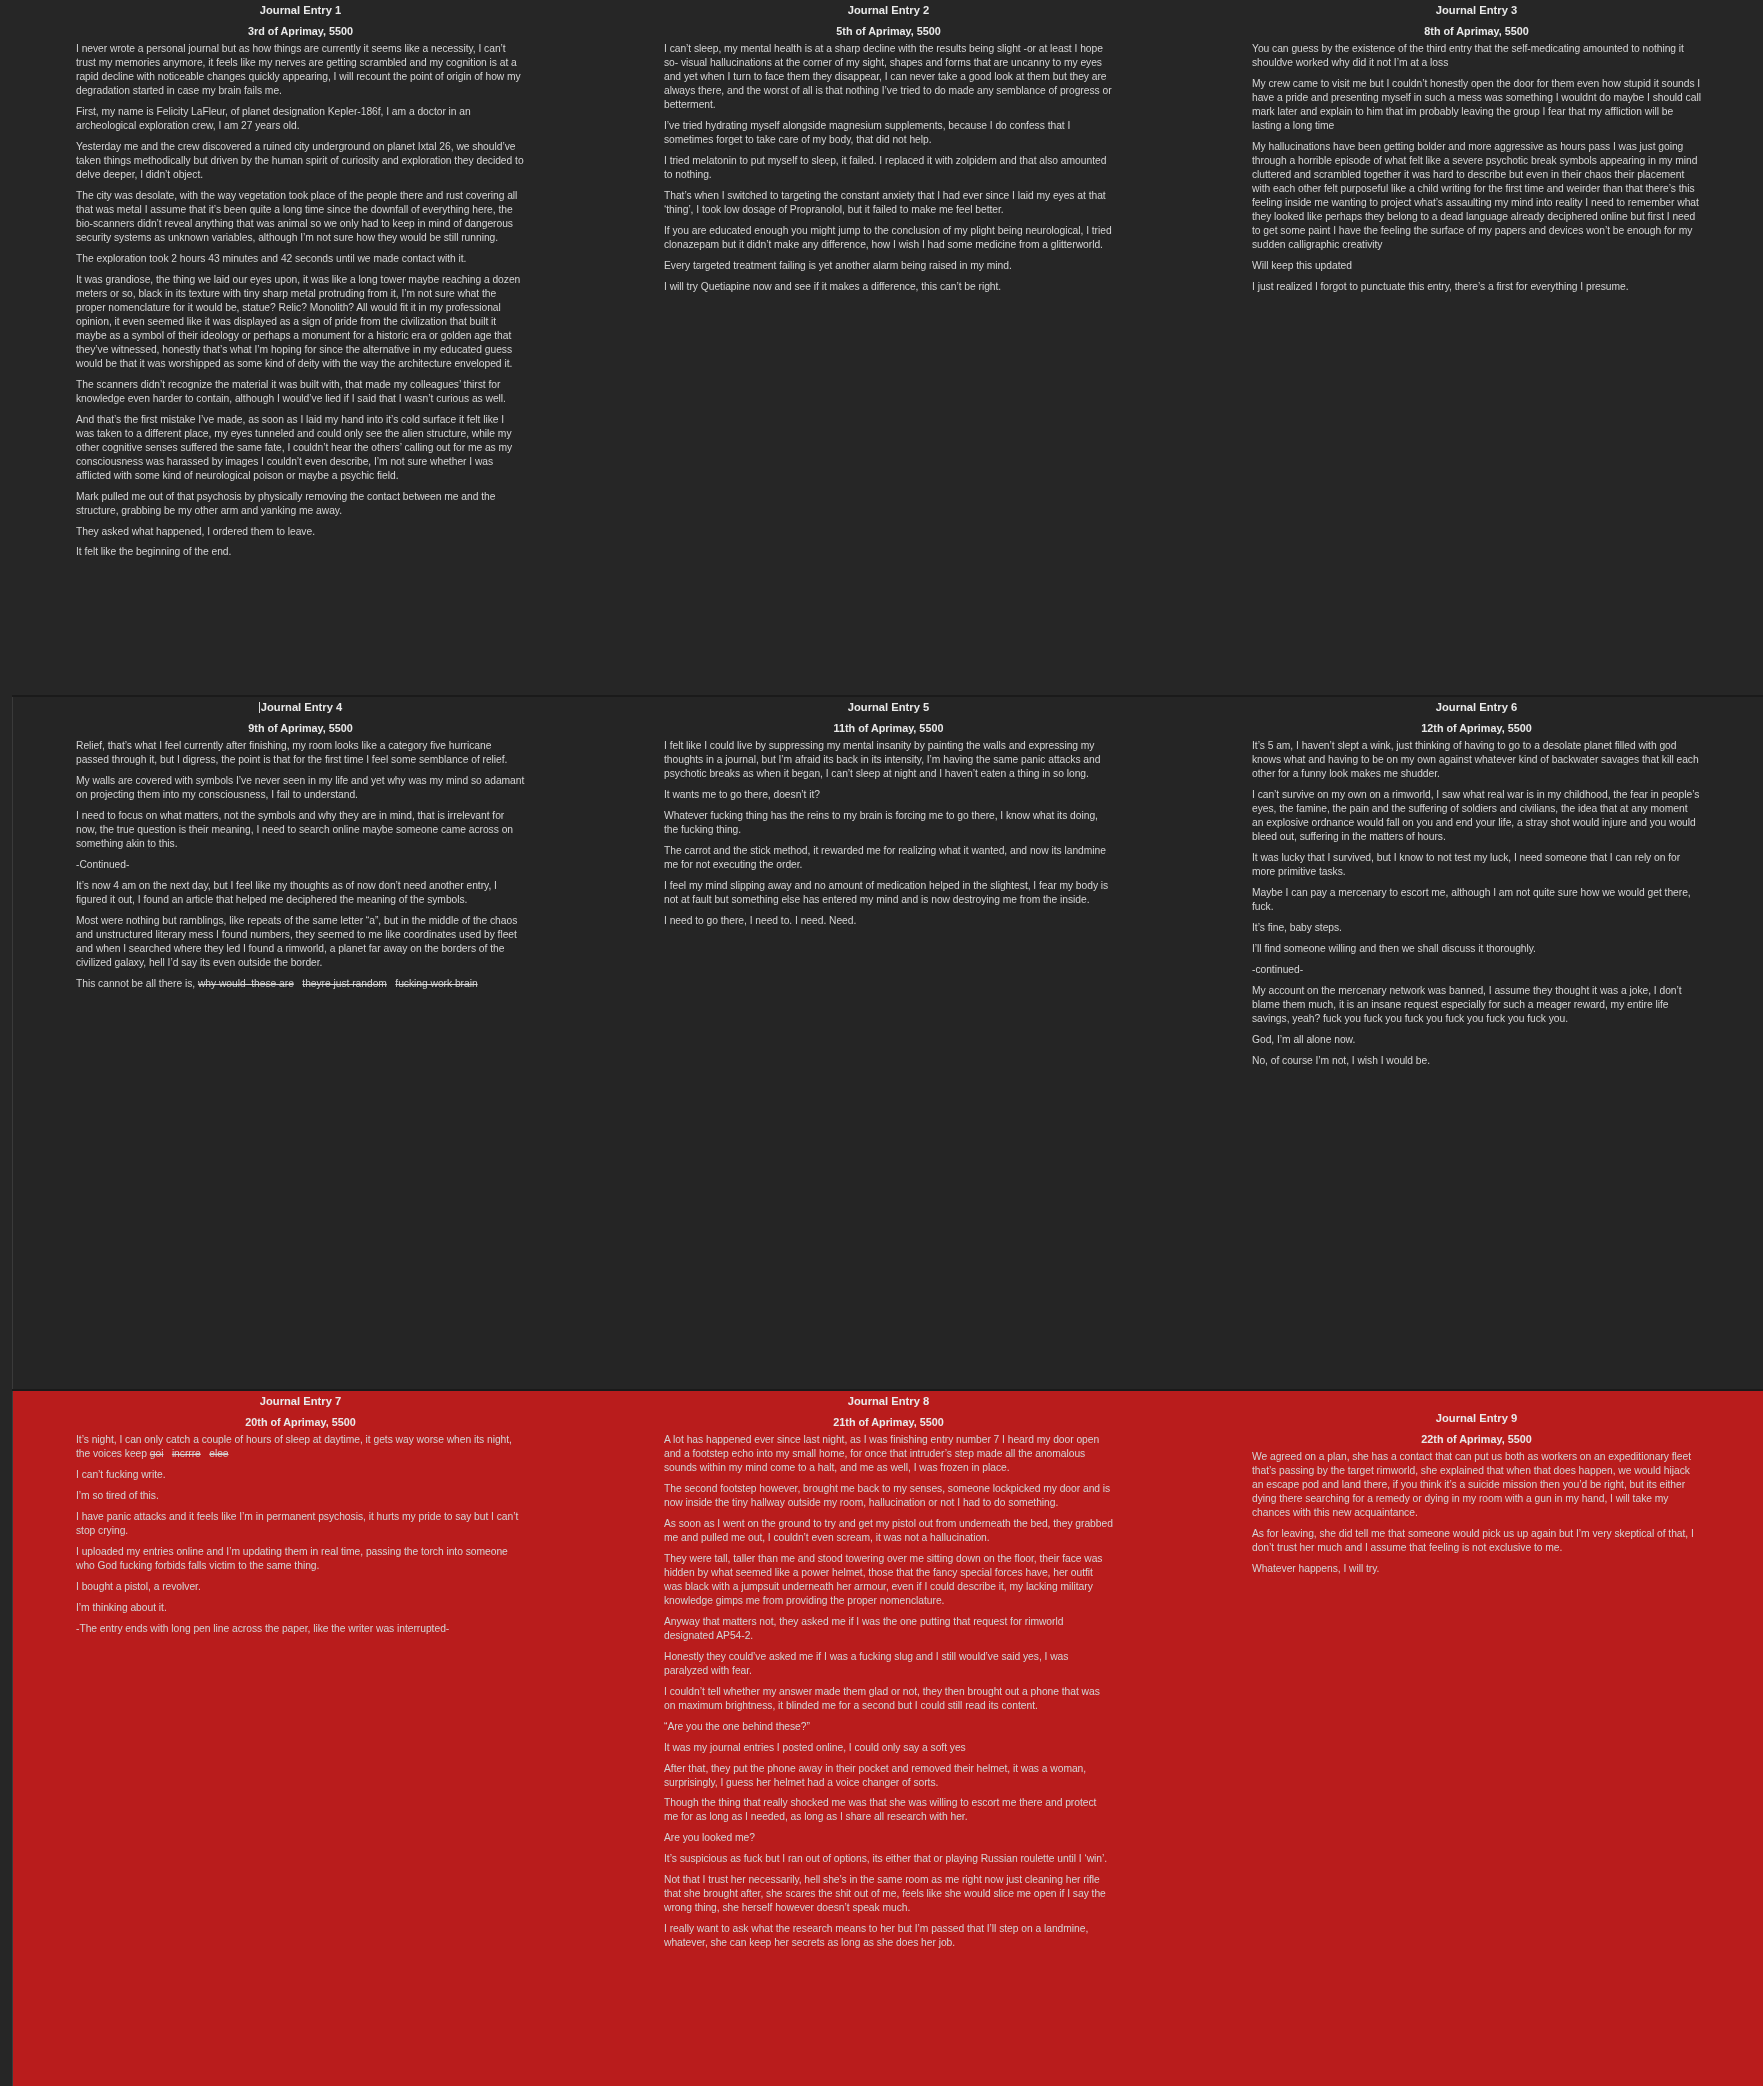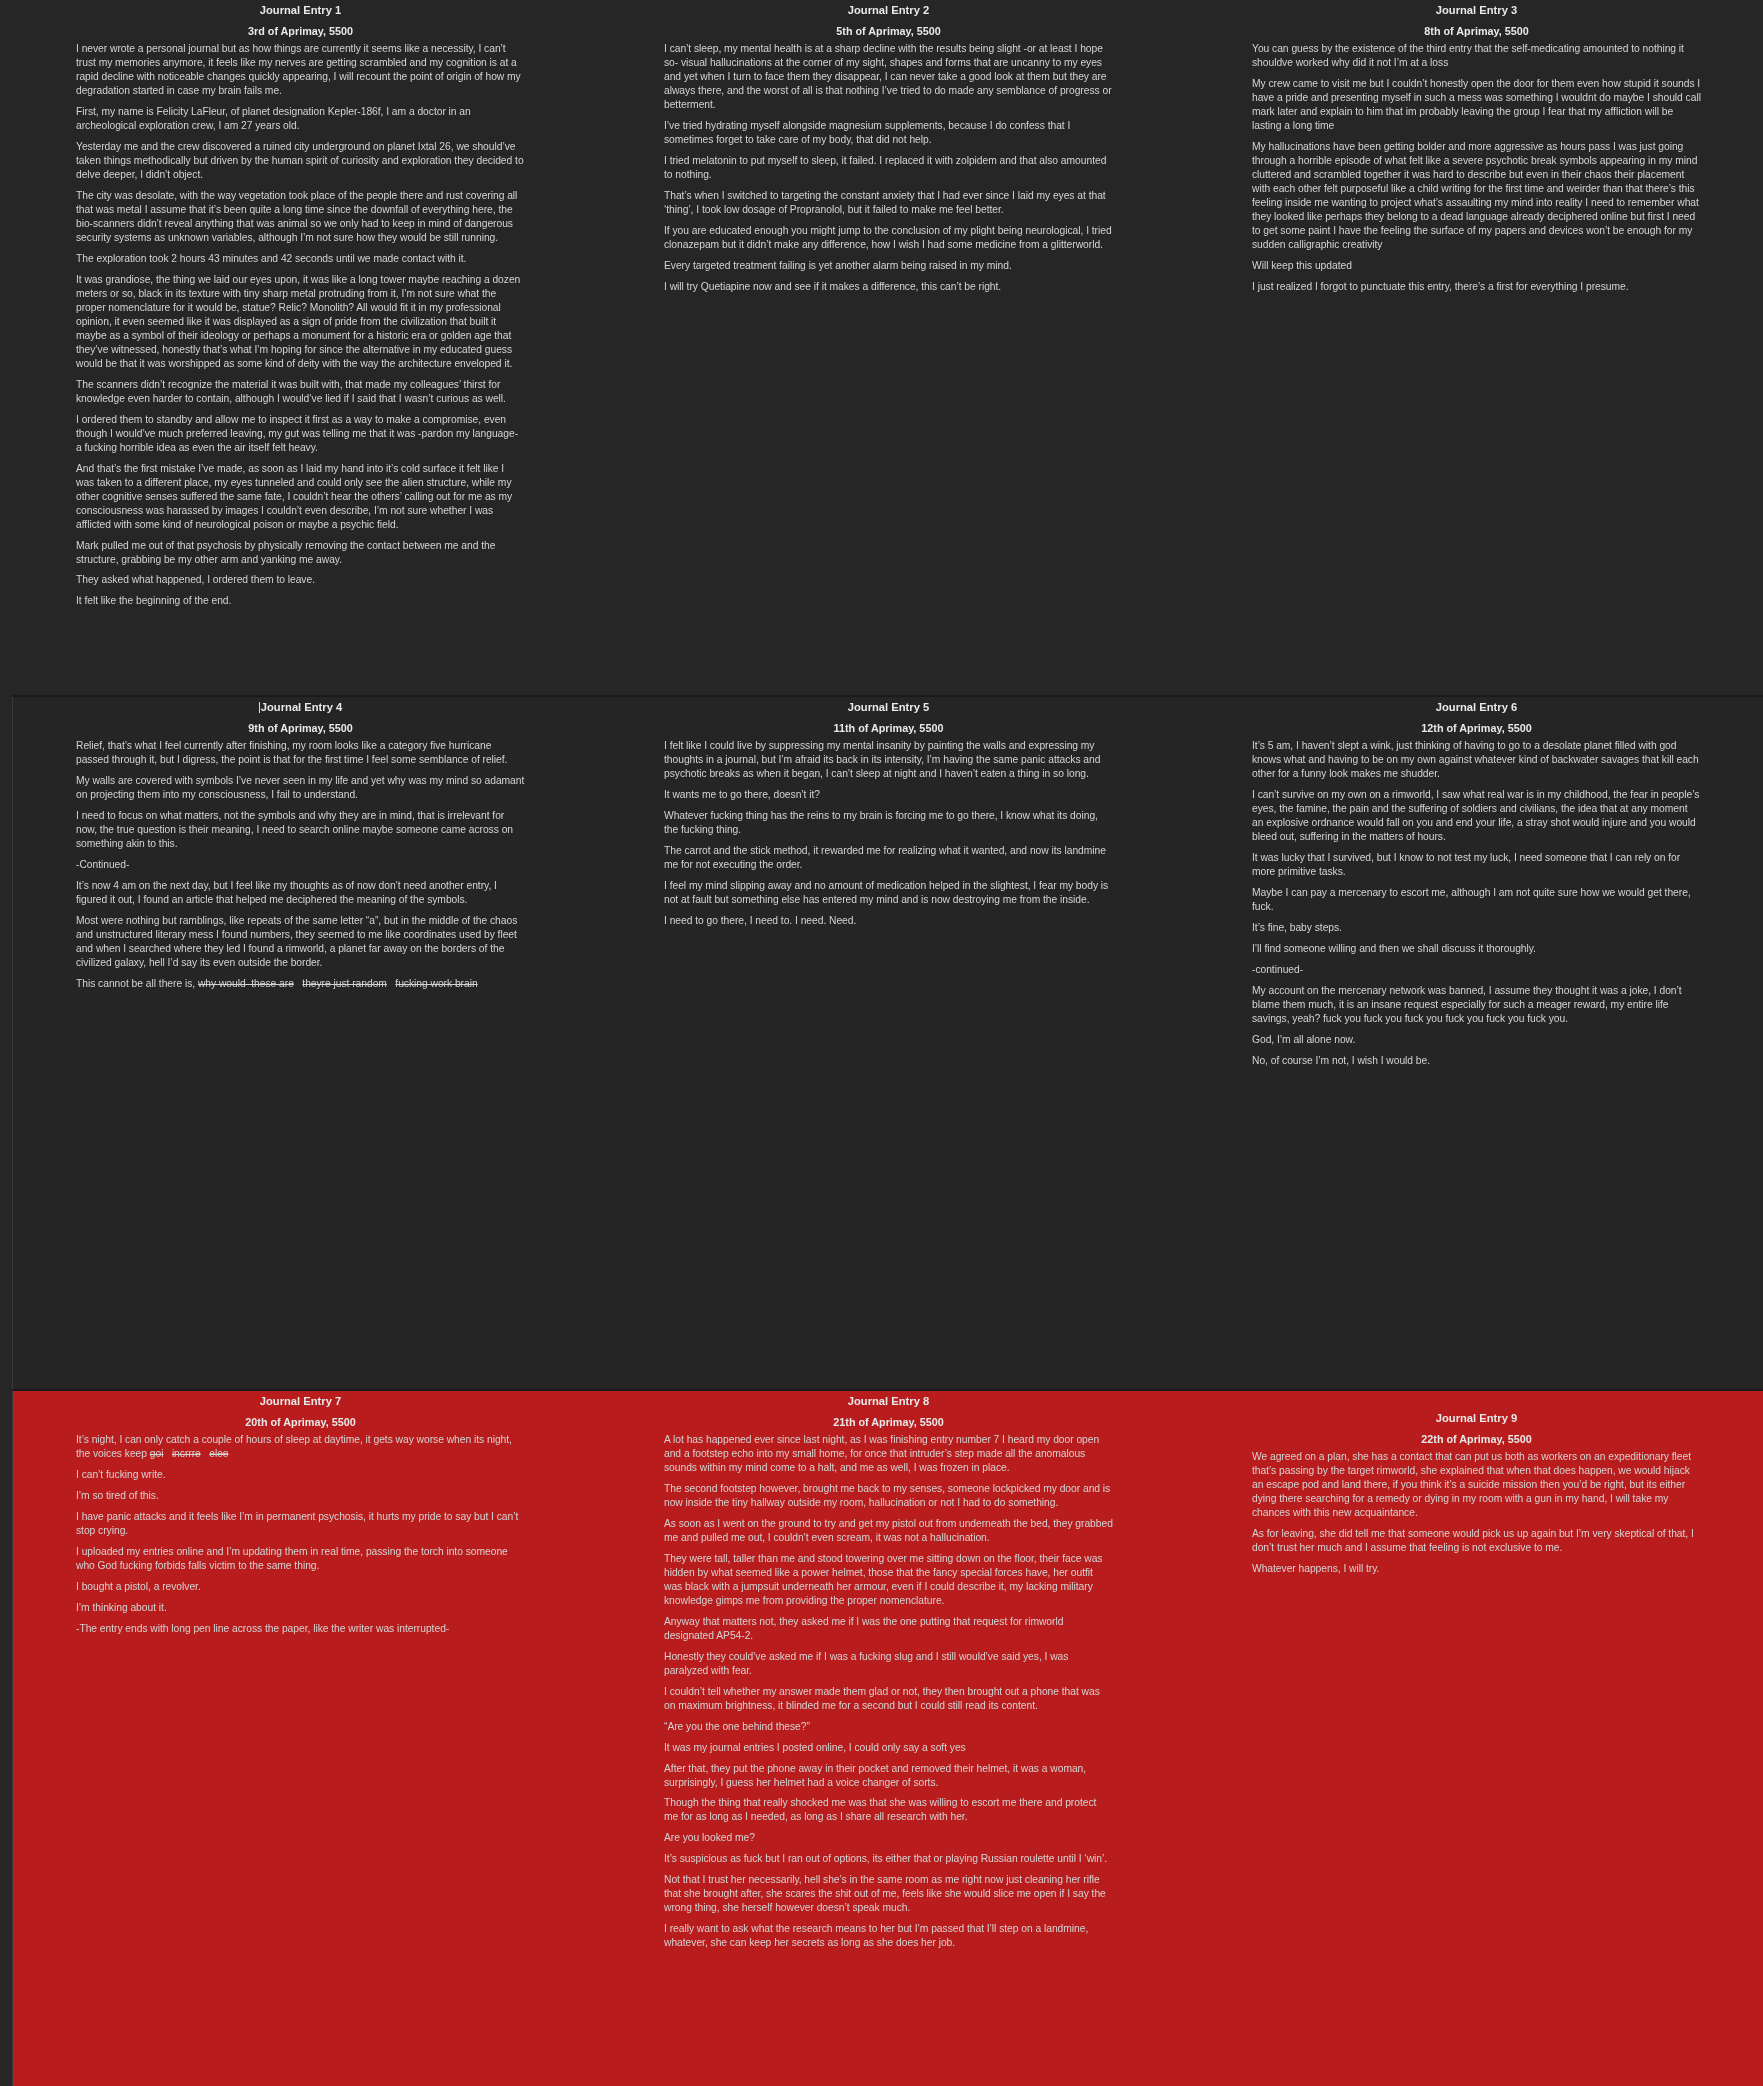--- a/index.html
+++ b/index.html
@@ -51,21 +51,20 @@
       <article class="entry">
         <h2 class="title">Journal Entry 1</h2>
         <p class="date">3rd of Aprimay, 5500</p>
         <p class="para">I never wrote a personal journal but as how things are currently it seems like a necessity, I can’t trust my memories anymore, it feels like my nerves are getting scrambled and my cognition is at a rapid decline with noticeable changes quickly appearing, I will recount the point of origin of how my degradation started in case my brain fails me.</p>
         <p class="para">First, my name is Felicity LaFleur, of planet designation Kepler-186f, I am a doctor in an archeological exploration crew, I am 27 years old.</p>
         <p class="para">Yesterday me and the crew discovered a ruined city underground on planet Ixtal 26, we should’ve taken things methodically but driven by the human spirit of curiosity and exploration they decided to delve deeper, I didn’t object.</p>
         <p class="para">The city was desolate, with the way vegetation took place of the people there and rust covering all that was metal I assume that it’s been quite a long time since the downfall of everything here, the bio-scanners didn’t reveal anything that was animal so we only had to keep in mind of dangerous security systems as unknown variables, although I’m not sure how they would be still running.</p>
         <p class="para">The exploration took 2 hours 43 minutes and 42 seconds until we made contact with it.</p>
         <p class="para">It was grandiose, the thing we laid our eyes upon, it was like a long tower maybe reaching a dozen meters or so, black in its texture with tiny sharp metal protruding from it, I’m not sure what the proper nomenclature for it would be, statue? Relic? Monolith? All would fit it in my professional opinion, it even seemed like it was displayed as a sign of pride from the civilization that built it maybe as a symbol of their ideology or perhaps a monument for a historic era or golden age that they’ve witnessed, honestly that’s what I’m hoping for since the alternative in my educated guess would be that it was worshipped as some kind of deity with the way the architecture enveloped it.</p>
         <p class="para">The scanners didn’t recognize the material it was built with, that made my colleagues’ thirst for knowledge even harder to contain, although I would’ve lied if I said that I wasn’t curious as well.</p>
-        <p class="para">I ordered them to standby and allow me to inspect it first as a way to make a compromise, even though I would’ve much preferred leaving, my gut was telling me that it was -pardon my language- a fucking horrible idea as even the air itself felt heavy.</p>
         <p class="para">And that’s the first mistake I’ve made, as soon as I laid my hand into it’s cold surface it felt like I was taken to a different place, my eyes tunneled and could only see the alien structure, while my other cognitive senses suffered the same fate, I couldn’t hear the others’ calling out for me as my consciousness was harassed by images I couldn’t even describe, I’m not sure whether I was afflicted with some kind of neurological poison or maybe a psychic field.</p>
         <p class="para">Mark pulled me out of that psychosis by physically removing the contact between me and the structure, grabbing be my other arm and yanking me away.</p>
         <p class="para">They asked what happened, I ordered them to leave.</p>
         <p class="para">It felt like the beginning of the end.</p>
       </article>
       <article class="entry">
         <h2 class="title">Journal Entry 2</h2>
         <p class="date">5th of Aprimay, 5500</p>
         <p class="para">I can’t sleep, my mental health is at a sharp decline with the results being slight -or at least I hope so- visual hallucinations at the corner of my sight, shapes and forms that are uncanny to my eyes and yet when I turn to face them they disappear, I can never take a good look at them but they are always there, and the worst of all is that nothing I’ve tried to do made any semblance of progress or betterment.</p>
         <p class="para">I’ve tried hydrating myself alongside magnesium supplements, because I do confess that I sometimes forget to take care of my body, that did not help.</p>

